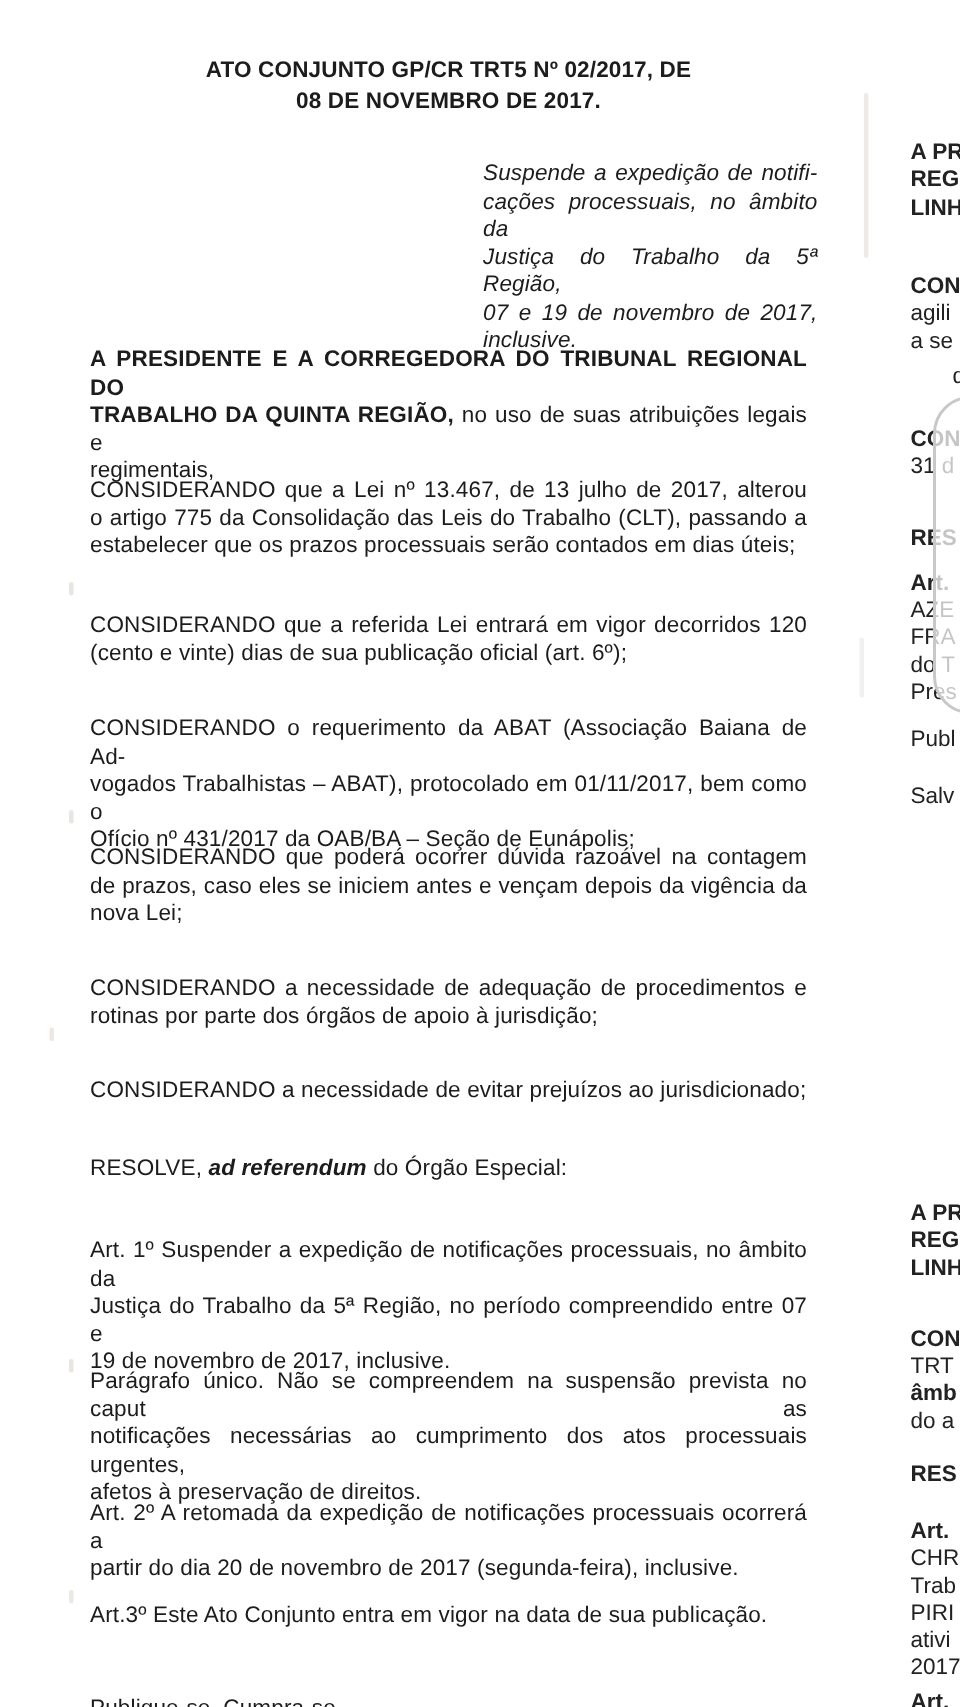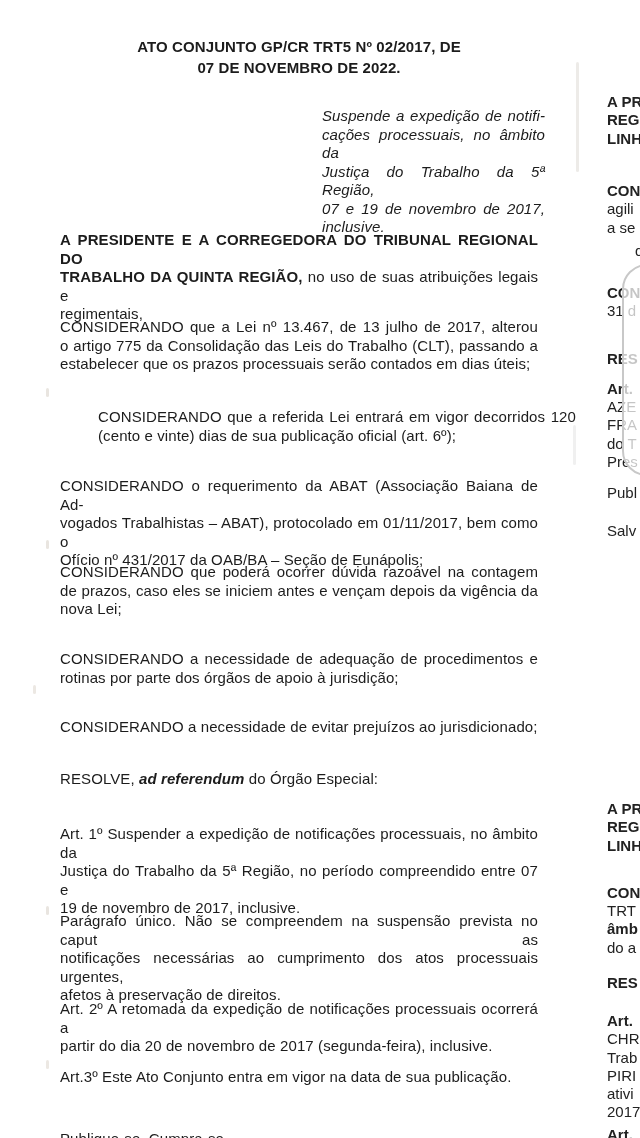--- a/index.html
+++ b/index.html
@@ -80,40 +80,40 @@
   }
 </style>
 </head>
 <body>
 
 <div class="page">
 
   <div class="main-col">
       <div class="block center title-block" style="top: 36px; left: 60px; width: 478px;">
         <div class="line"><span class="bold">ATO CONJUNTO GP/CR TRT5 Nº 02/2017, DE</span></div>
-        <div class="line"><span class="bold">07 DE NOVEMBRO DE 2022.</span></div>
+        <div class="line"><span class="bold">08 DE NOVEMBRO DE 2017.</span></div>
       </div>
       <div class="block italic" style="top: 107px; left: 322px; width: 223px;">
         <div class="line j"><span>Suspende a expedição de notifi-</span></div>
         <div class="line j"><span>cações processuais, no âmbito da</span></div>
         <div class="line j"><span>Justiça do Trabalho da 5ª Região,</span></div>
         <div class="line j"><span>07 e 19 de novembro de 2017,</span></div>
         <div class="line"><span>inclusive.</span></div>
       </div>
       <div class="block" style="top: 231px; left: 60px; width: 478px;">
         <div class="line j"><span class="bold">A PRESIDENTE E A CORREGEDORA DO TRIBUNAL REGIONAL DO</span></div>
         <div class="line j"><span class="bold">TRABALHO DA QUINTA REGIÃO,</span><span> no uso de suas atribuições legais e</span></div>
         <div class="line"><span>regimentais,</span></div>
       </div>
       <div class="block" style="top: 318px; left: 60px; width: 478px;">
         <div class="line j"><span>CONSIDERANDO que a Lei nº 13.467, de 13 julho de 2017,  alterou</span></div>
         <div class="line j"><span>o artigo 775 da Consolidação das Leis do Trabalho (CLT), passando a</span></div>
         <div class="line"><span>estabelecer que os prazos processuais serão contados em dias úteis;</span></div>
       </div>
-      <div class="block" style="top: 408px; left: 60px; width: 478px; margin-left: 38px;">
+      <div class="block" style="top: 408px; left: 60px; width: 478px;">
         <div class="line j"><span>CONSIDERANDO que a referida Lei entrará em vigor decorridos 120</span></div>
         <div class="line"><span>(cento e vinte) dias de sua publicação oficial  (art. 6º);</span></div>
       </div>
       <div class="block" style="top: 477px; left: 60px; width: 478px;">
         <div class="line j"><span>CONSIDERANDO o requerimento da ABAT (Associação Baiana de Ad-</span></div>
         <div class="line j"><span>vogados Trabalhistas – ABAT), protocolado em 01/11/2017, bem como o</span></div>
         <div class="line"><span>Ofício nº 431/2017 da OAB/BA – Seção de Eunápolis;</span></div>
       </div>
       <div class="block" style="top: 563px; left: 60px; width: 478px;">
         <div class="line j"><span>CONSIDERANDO que poderá ocorrer dúvida razoável na contagem</span></div>

